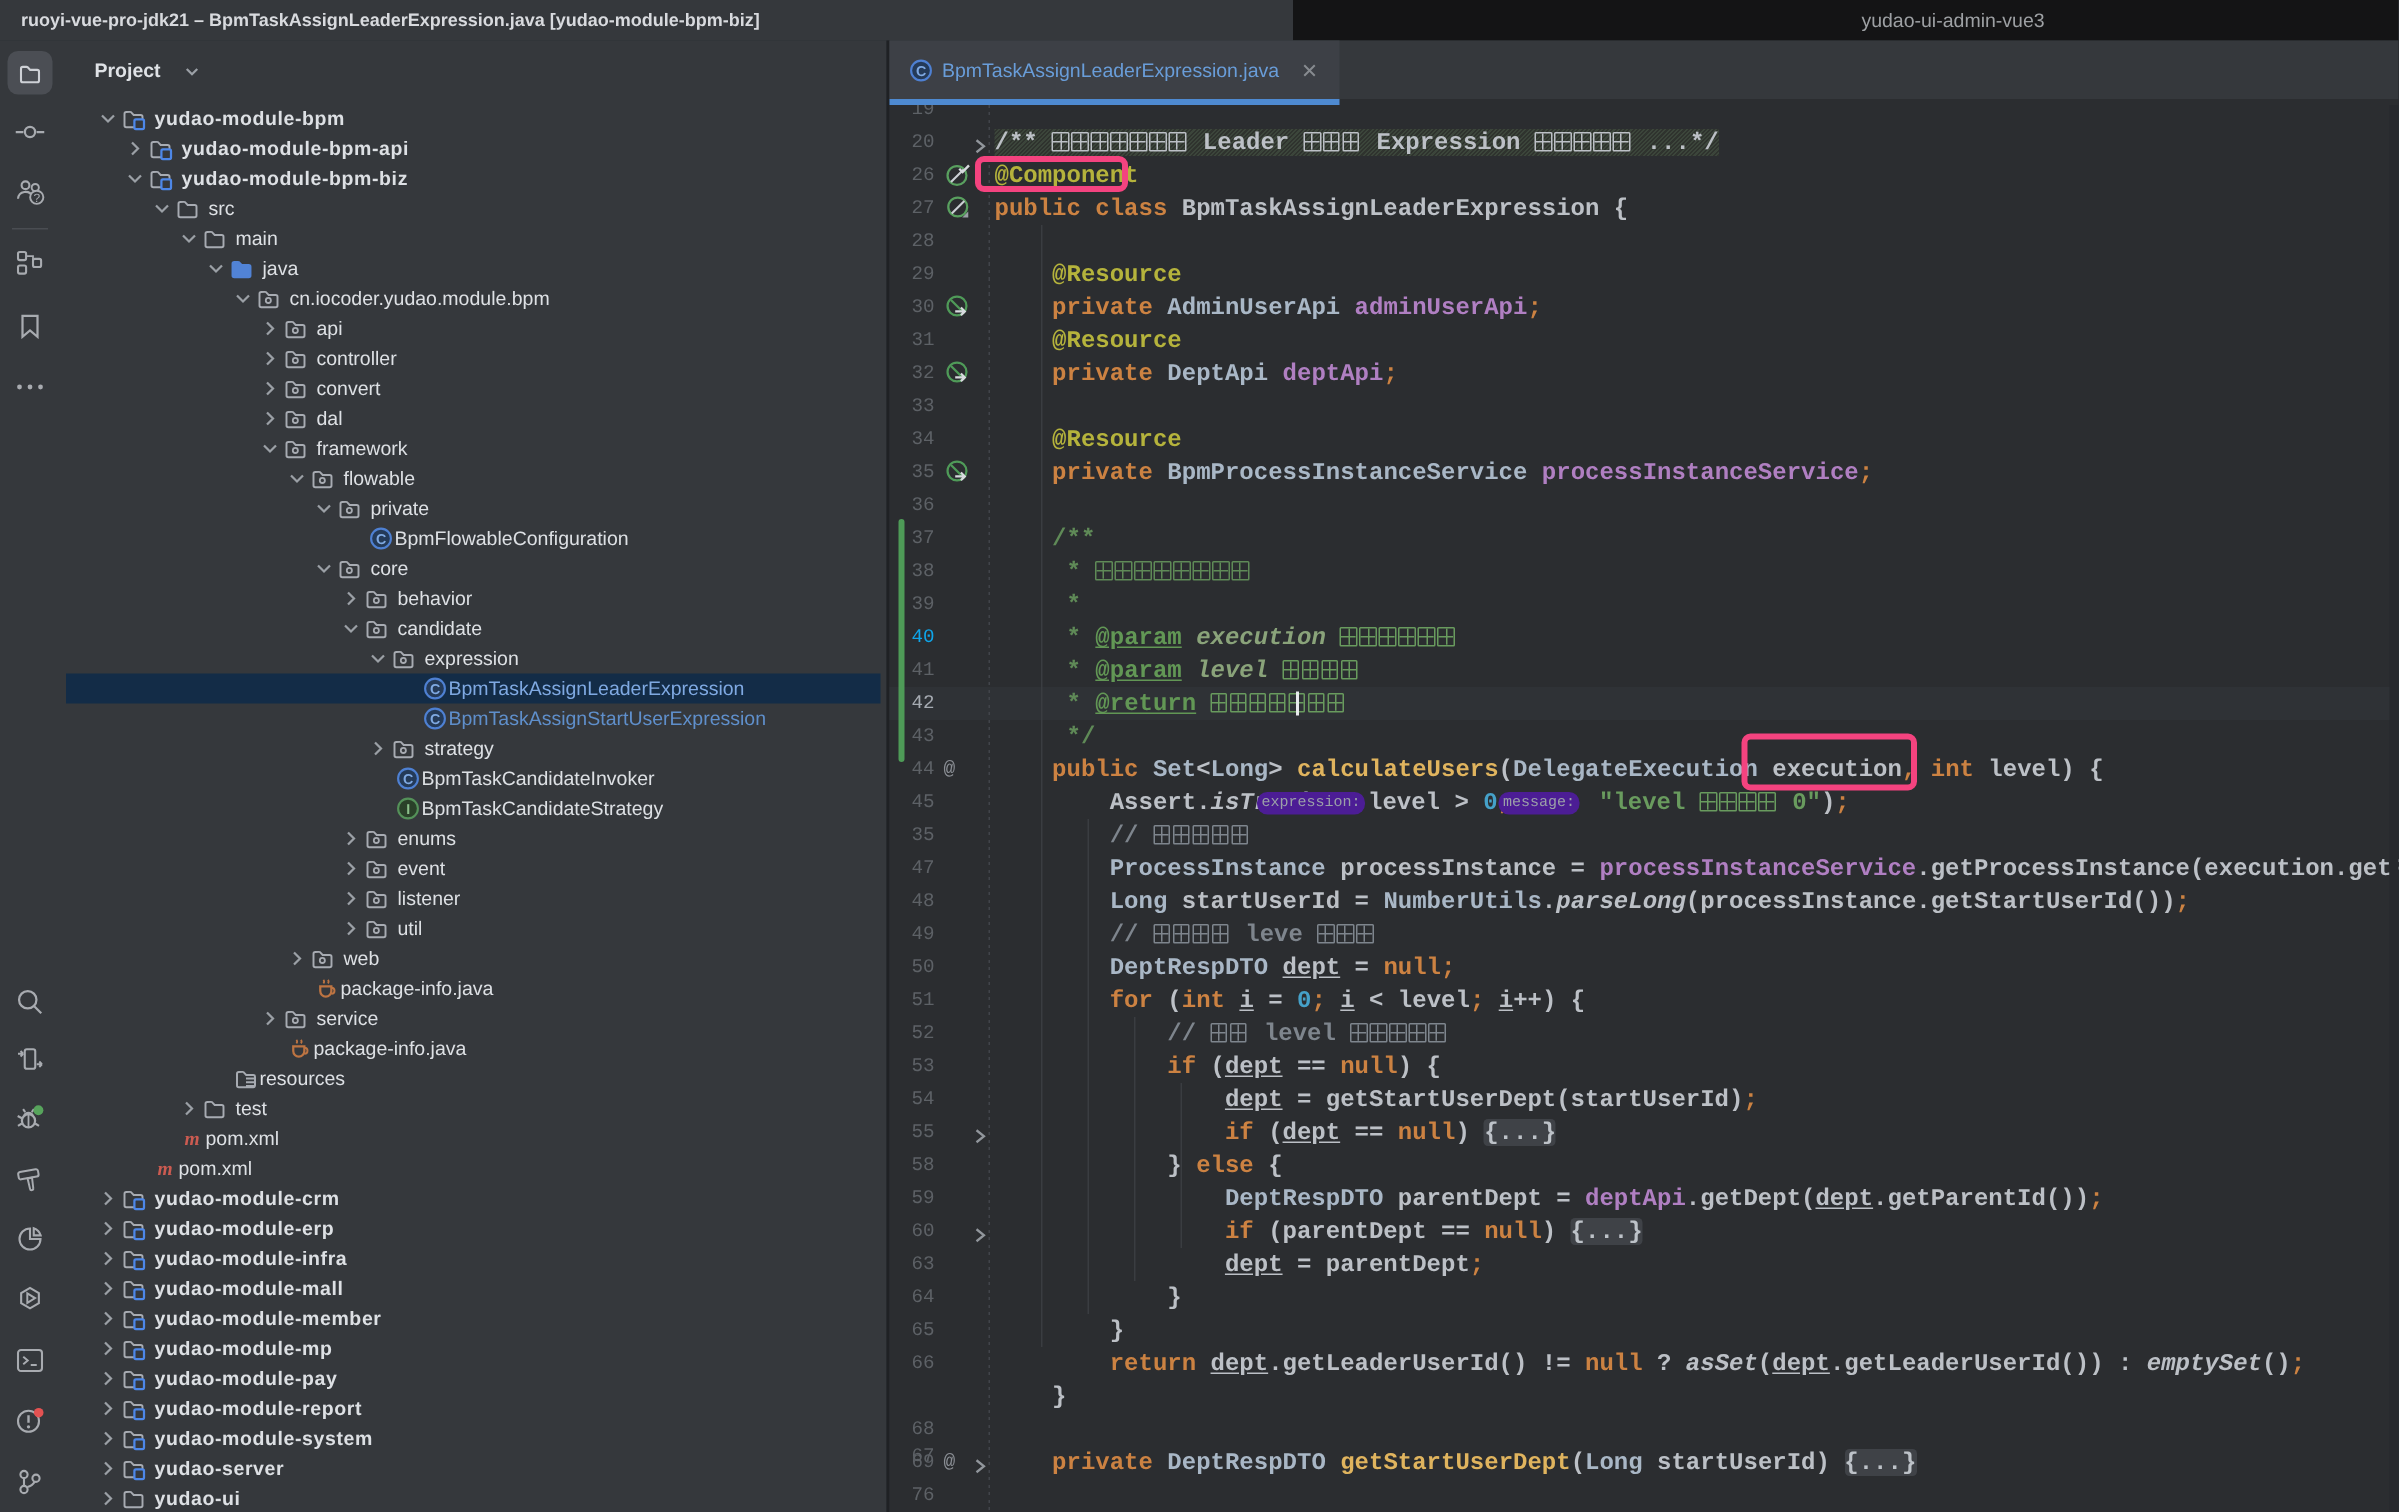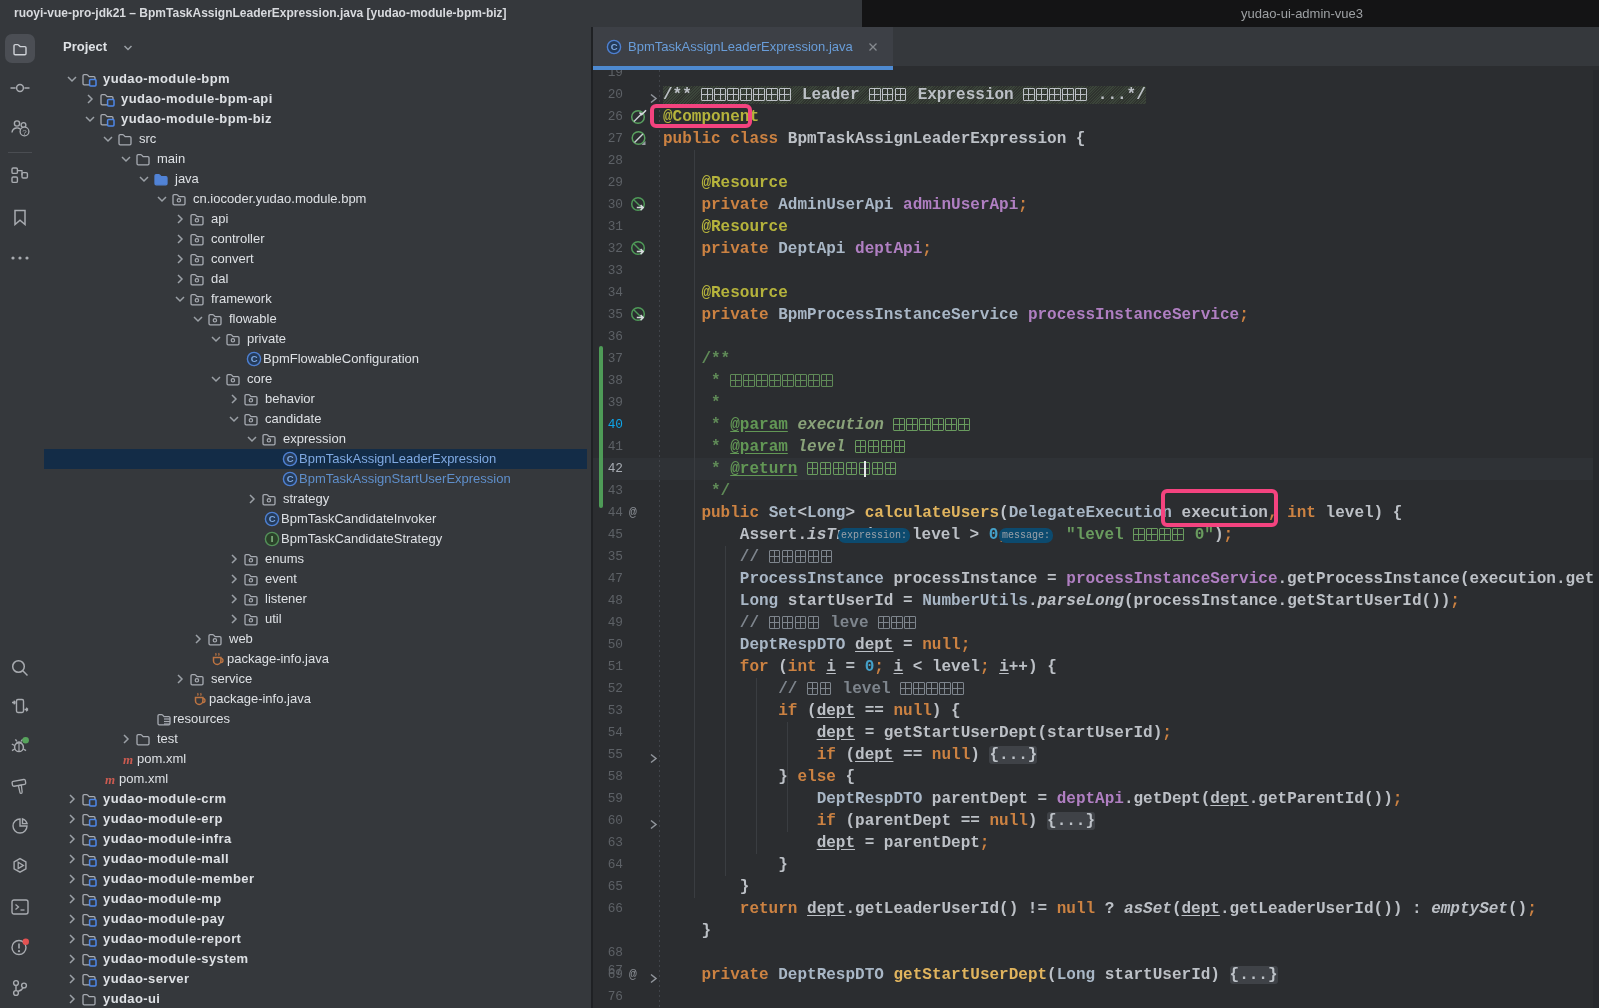--- a/index.html
+++ b/index.html
@@ -16,21 +16,21 @@
 #editor{left:593px;top:70px;width:1006px;height:938px;background:#2b2d30}
 .ln{position:absolute;left:593px;width:30px;text-align:right;font-family:"Liberation Mono",monospace;font-size:12.8px;line-height:22px;color:#5d6166}
 .cl{position:absolute;left:663px;white-space:pre;font-family:"Liberation Mono",monospace;font-size:16px;line-height:22px;color:#bcc0c6;font-weight:700;letter-spacing:var(--lsc,0px)}
 .k{color:#cc8242}.a{color:#b5b33c}.t{color:#a9b7c6}.f{color:#b07fc2}.s{color:#699b5e}
 .n{color:#45a1c9}.c{color:#7e858d}.dc{color:#5f8a57}.m{color:#e0b45e}
 .it{font-style:italic}.u{text-decoration:underline;text-underline-offset:2px}
 .dt{color:#629755;font-weight:bold;text-decoration:underline;text-underline-offset:2px}
 .dv{color:#8aa37a;font-style:italic}
 .z{display:inline-block;width:11.4px;height:12.6px;border:1.3px solid;border-radius:1px;margin-right:var(--zmr,1.6px);vertical-align:-1.7px;background:linear-gradient(currentColor,currentColor) center/100% 1.1px no-repeat,linear-gradient(currentColor,currentColor) center/1.1px 100% no-repeat}
 .fold{background:#3f4247;border-radius:3px;color:#bdc2c8}
-.pill{position:absolute;height:15px;background:#0c4a6e;border-radius:7px;font-family:"Liberation Mono",monospace;font-size:10px;line-height:15px;color:#9ba0a8;padding:0 3px}
+.pill{position:absolute;height:15px;background:#4c1d95;border-radius:7px;font-family:"Liberation Mono",monospace;font-size:10px;line-height:15px;color:#9ba0a8;padding:0 3px}
 .pink{position:absolute;border:4px solid #f4437f;border-radius:6px}
 .guide{position:absolute;width:1px;background:#3a3d41}
 .treerow{position:absolute;height:20px;line-height:20px;font-size:13px;color:#dde0e4;white-space:nowrap}
 .chev{position:absolute;width:16px;height:16px}
 .ticon{position:absolute;width:16px;height:16px}
 </style></head><body>
 <div id="titleL" class="abs">ruoyi-vue-pro-jdk21 – BpmTaskAssignLeaderExpression.java [yudao-module-bpm-biz]</div>
 <div id="titleR" class="abs">
     <span>yudao-ui-admin-vue3</span>
   </div>

